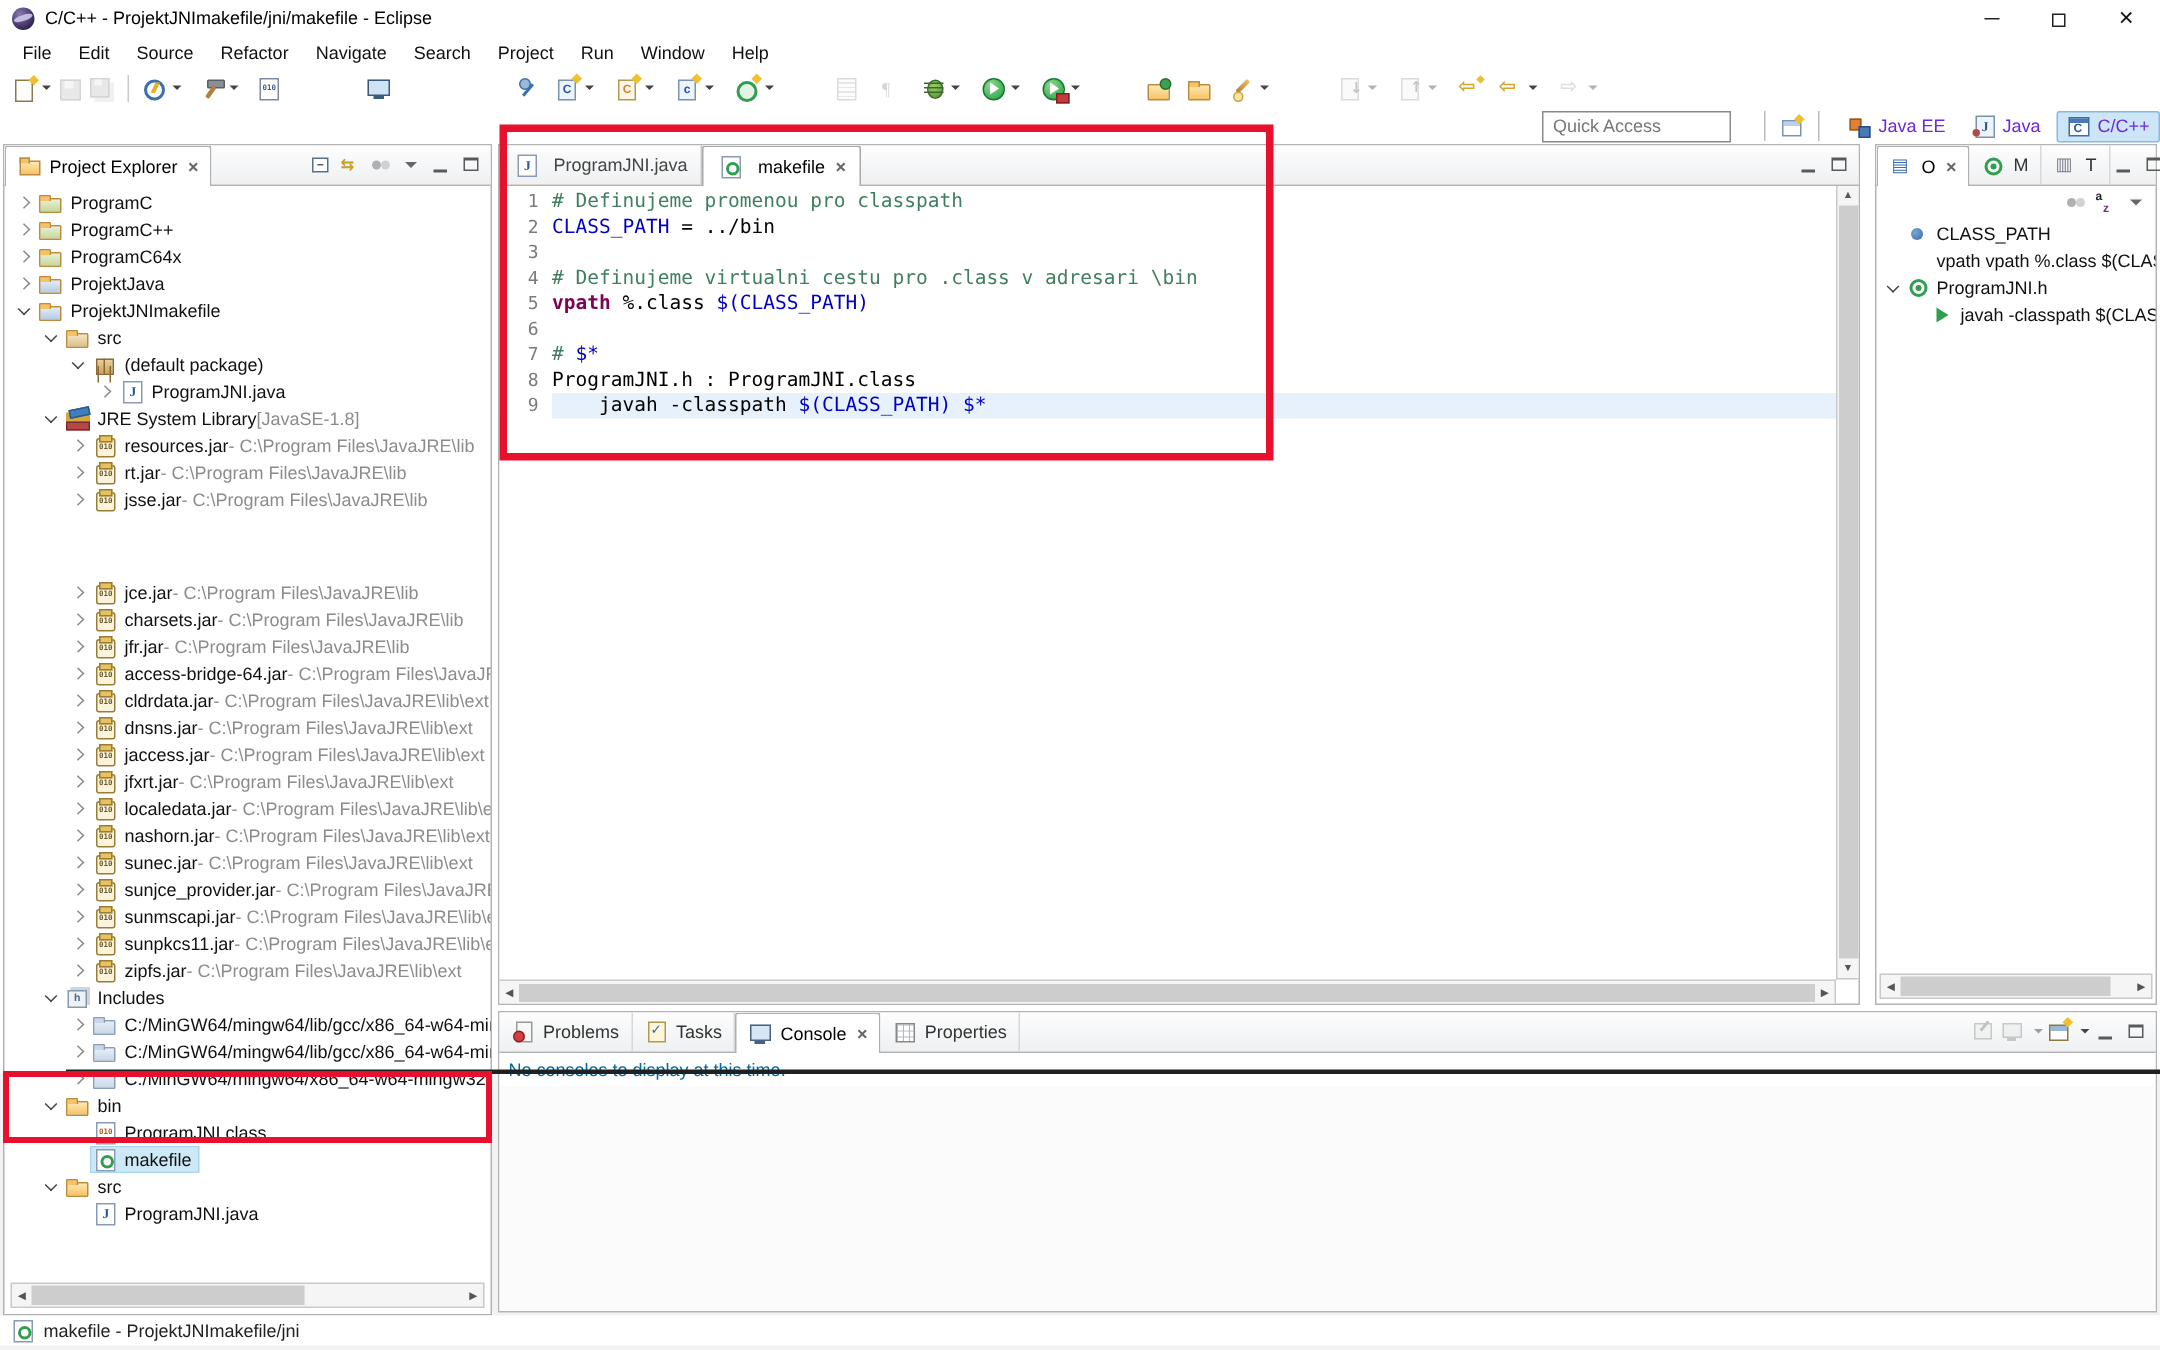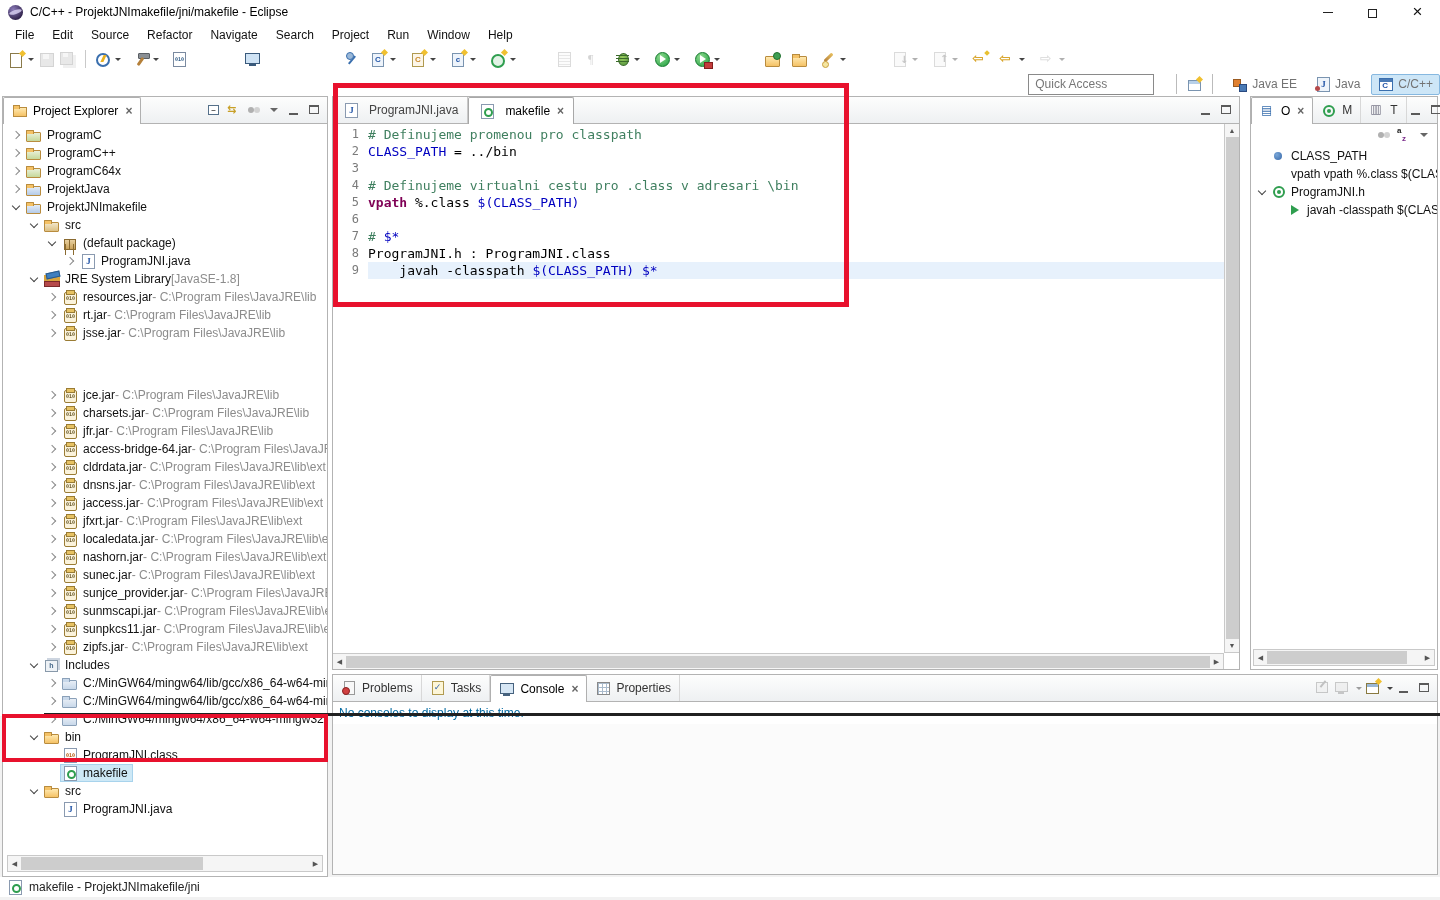--- a/index.html
+++ b/index.html
@@ -71,21 +71,21 @@
   .tb-wand::after{content:"";position:absolute;left:2px;top:10px;width:5px;height:5px;background:#f5e6a0;border:1px solid #caa040;border-radius:50%;}
   .tb-annot-next::before,.tb-annot-prev::before{content:"";position:absolute;left:2px;top:1px;width:10px;height:13px;background:#f4f4f4;border:1px solid #aaa;}
   .tb-annot-next::after{content:"↓";position:absolute;left:8px;top:3px;font:bold 10px/12px "DejaVu Sans",sans-serif;color:#777;}
   .tb-annot-prev::after{content:"↑";position:absolute;left:8px;top:2px;font:bold 10px/12px "DejaVu Sans",sans-serif;color:#777;}
   .tb-lastedit::before,.tb-back::before{content:"⇦";position:absolute;left:0;top:-1px;font:bold 14px/17px "DejaVu Sans",sans-serif;color:#d9a62e;}
   .tb-lastedit::after{content:"";position:absolute;right:0;top:0;width:4px;height:4px;background:#e8c030;transform:rotate(45deg);}
   .tb-forward::before{content:"⇨";position:absolute;left:1px;top:-1px;font:bold 14px/17px "DejaVu Sans",sans-serif;color:#b5b5b5;}
   
   #quickaccess{width:118px;height:19px;border:1px solid #8a8a8a;font-size:12px;color:#777;display:flex;align-items:center;padding-left:6px;margin-right:14px;}
   .psep{width:1px;height:20px;background:#bbb;margin:0 8px;}
-  .pbtn{display:inline-flex;align-items:center;gap:5px;font-size:12px;color:#737373;padding:2px 6px;border:1px solid transparent;border-radius:2px;margin-left:4px;}
+  .pbtn{display:inline-flex;align-items:center;gap:5px;font-size:12px;color:#6d28d9;padding:2px 6px;border:1px solid transparent;border-radius:2px;margin-left:4px;}
   .pbtn.active{background:#cde6f7;border-color:#86b8e0;}
   .pico{width:15px;height:15px;position:relative;display:inline-block;flex:none;}
   .ic-openpersp::before{content:"";position:absolute;left:1px;top:3px;width:11px;height:9px;border:1px solid #7a94b0;background:linear-gradient(#b8d0e8 0 3px,#fff 3px);}
   .ic-openpersp::after{content:"";position:absolute;right:0;top:0;width:5px;height:5px;background:#f0c030;transform:rotate(45deg);}
   .ic-javaee::before{content:"";position:absolute;left:1px;top:2px;width:6px;height:6px;background:#e08030;border:1px solid #9a5a20;}
   .ic-javaee::after{content:"";position:absolute;left:7px;top:7px;width:6px;height:6px;background:#4a7ab5;border:1px solid #2a4a80;}
   .ic-java::before{content:"J";position:absolute;left:2px;top:0;width:11px;height:13px;background:#eef4fb;border:1px solid #7a94b0;
     font:bold 9px/13px "Liberation Serif",serif;color:#2456a8;text-align:center;}
   .ic-java::after{content:"";position:absolute;left:0;top:9px;width:5px;height:5px;border-radius:50%;background:#b5494a;}
   .ic-cpp::before{content:"";position:absolute;left:1px;top:1px;width:12px;height:11px;border:1px solid #3a6fae;background:linear-gradient(#4a7ab5 0 3px,#fff 3px);}

